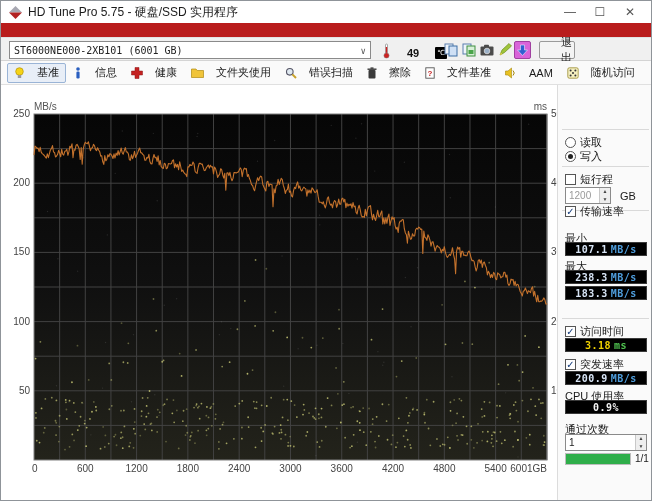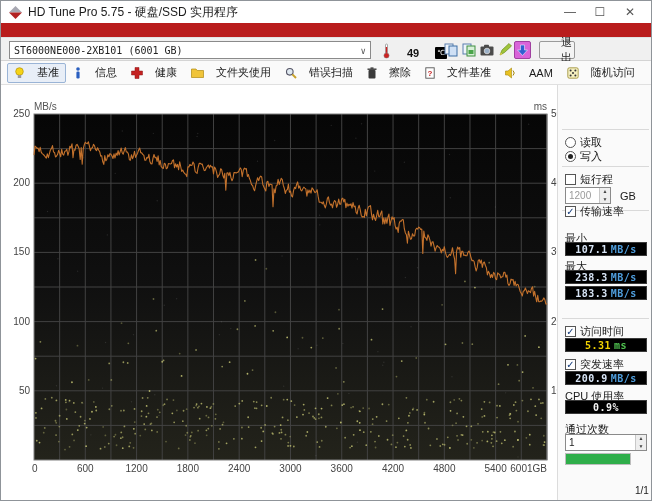--- a/index.html
+++ b/index.html
@@ -53,21 +53,21 @@
   .spinner .val { flex:1; font-size:10px; padding:2px 0 0 3px; }
   .spinner .arrows { width:11px; border-left:1px solid #c8c8c8; display:flex; flex-direction:column; }
   .spinner .arrows span { flex:1; font-size:5px; color:#444; text-align:center; line-height:7px; background:#eee; cursor:pointer; }
   .lcd { position:absolute; left:7px; width:82px; height:14px; background:#000; border:1px solid #3a3a3a; display:flex; align-items:center; justify-content:center; gap:3px; font-family:"DejaVu Sans Mono",monospace; font-size:10px; font-weight:bold; letter-spacing:0.5px; }
   .lcd .v-val { color:#d7e4f5; } .lcd .v-unit { color:#4f9edd; }
   .lcd.acc .v-val { color:#f0d200; } .lcd.acc .v-unit { color:#4fc14f; }
   .lcd.cpu .v-val { color:#f2f2f2; }
   .grayed { color:#9a9a9a; }
   #progress-track { position:absolute; left:7px; top:368px; width:66px; height:12px; background:#e6e6e6; border:1px solid #bdbdbd; }
   #progress-fill { height:100%; background:#2fae4a; }
-  #progress-label { position:absolute; left:77px; top:368px; font-size:10px;margin-top:32px; }
+  #progress-label { position:absolute; left:77px; top:368px; font-size:10px; }
 </style>
 </head>
 <body>
 
 <div id="window">
 
   <div id="titlebar">
     <svg id="title-icon" viewBox="0 0 14 14">
       <polygon points="7,0 14,7 7,7 0,7" fill="#a8a8b2"></polygon>
       <polygon points="0,7 7,7 14,7 7,14" fill="#b22222"></polygon>
@@ -755,21 +755,21 @@
         <span class="v-val">183.3</span>
         <span class="v-unit">MB/s</span>
       </div>
       <div class="divider" style="top:233px"></div>
 
       <div class="row" style="top:239px">
         <span class="checkbox on"></span>
         <span>访问时间</span>
       </div>
       <div class="lcd acc" style="top:253px">
-        <span class="v-val">5.31</span>
+        <span class="v-val">3.18</span>
         <span class="v-unit">ms</span>
       </div>
 
       <div class="row" style="top:272px">
         <span class="checkbox on"></span>
         <span>突发速率</span>
       </div>
       <div class="lcd" style="top:286px">
         <span class="v-val">200.9</span>
         <span class="v-unit">MB/s</span>

